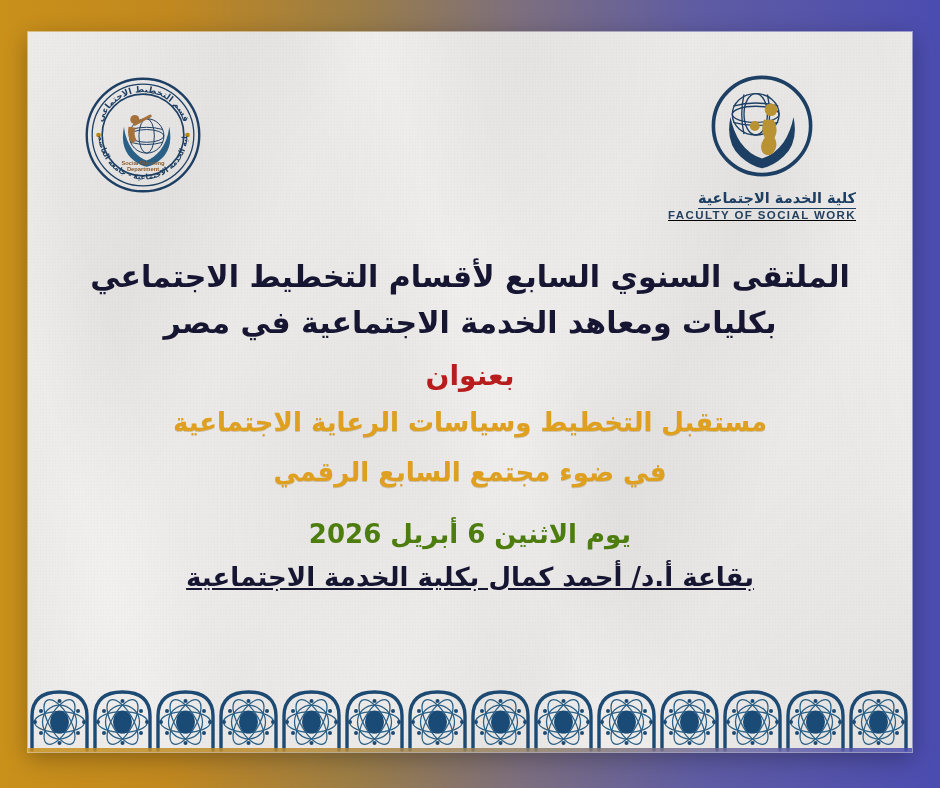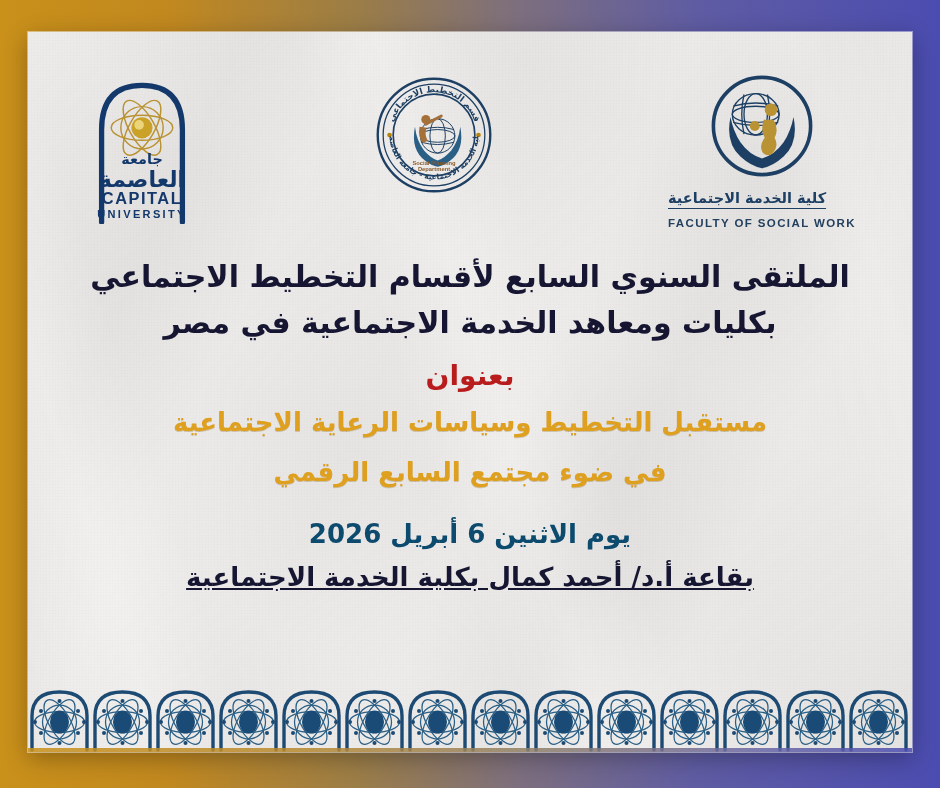--- a/index.html
+++ b/index.html
@@ -47,28 +47,28 @@
   
   .logos{
     position:absolute;top:40px;left:0;right:0;height:190px;
     display:flex;align-items:flex-start;justify-content:space-between;
     padding:0 56px;box-sizing:border-box;
   }
   .logo-block{display:flex;flex-direction:column;align-items:center;}
 
   
   .fsw-mark{width:108px;height:108px;}
-  .fsw-caption{margin-top:10px;text-align:left;line-height:1.05;}
+  .fsw-caption{margin-top:10px;text-align:right;line-height:1.05;text-decoration:underline;}
   .fsw-ar{
     font-size:14.5px;font-weight:700;color:#1d3f63;letter-spacing:1.5px;
     border-bottom:1.4px solid #1d3f63;padding-bottom:2px;display:inline-block;
   }
   .fsw-en{
     font-size:11.5px;font-weight:700;color:#24405f;letter-spacing:1.4px;
-    margin-top:8px;font-family:"Liberation Sans",sans-serif;direction:ltr;
+    margin-top:0;font-family:"Liberation Sans",sans-serif;direction:ltr;
   }
 
   
   .seal{width:118px;height:118px;margin-top:4px;}
 
   
   .cap-mark{width:116px;height:152px;}
 
   
   .heading-block{
@@ -81,21 +81,21 @@
   }
   .h-sub{
     font-size:28px;font-weight:700;color:#b91c1c;margin:14px 0 0;
   }
   .h-gold{
     font-size:26px;font-weight:700;color:#dfa01f;line-height:1.55;
     margin:10px 0 0;
     text-shadow:0 1px 0 rgba(120,80,0,.25);
   }
   .h-date{
-    font-size:26px;font-weight:700;color:#0c4a6e;line-height:1.5;
+    font-size:26px;font-weight:700;color:#4d7c0f;line-height:1.5;
     margin:22px 0 0;
   }
   .h-venue{
     font-size:26px;font-weight:700;color:#161633;line-height:1.5;margin:4px 0 0;text-decoration:underline;
   }
 
   
   .band{
     position:absolute;left:0;right:0;bottom:0;height:66px;
     display:flex;align-items:flex-end;justify-content:center;overflow:hidden;
@@ -180,43 +180,20 @@
           <path id="sealBot" d="M 16 65 A 49 49 0 0 0 114 65" fill="none"></path>
           <text font-size="8.4" font-weight="bold" fill="#1d3f63" font-family="DejaVu Sans, sans-serif">
             <textPath href="#sealBot" startOffset="50%" text-anchor="middle">كلية الخدمة الاجتماعية - جامعة العاصمة</textPath>
           </text>
 
           <text x="65" y="98" font-size="6.4" font-weight="bold" fill="#8a5a2b" text-anchor="middle" font-family="Liberation Sans, sans-serif">Social Planning</text>
           <text x="65" y="105" font-size="6.4" font-weight="bold" fill="#8a5a2b" text-anchor="middle" font-family="Liberation Sans, sans-serif">Department</text>
         </svg>
       </div>
 
-      <div class="logo-block">
-        <svg class="cap-mark" viewBox="0 0 120 158">
-
-          <path d="M18 156 L18 60 Q18 14 60 14 Q102 14 102 60 L102 156" fill="none" stroke="#13386b" stroke-width="5.5" stroke-linecap="round"></path>
-
-          <g stroke="#b99233" stroke-width="1.5" fill="none">
-            <ellipse cx="60" cy="58" rx="32" ry="13"></ellipse>
-            <ellipse cx="60" cy="58" rx="32" ry="13" transform="rotate(60 60 58)"></ellipse>
-            <ellipse cx="60" cy="58" rx="32" ry="13" transform="rotate(120 60 58)"></ellipse>
-            <ellipse cx="60" cy="58" rx="22" ry="22"></ellipse>
-          </g>
-          <circle cx="60" cy="58" r="11" fill="#c9a227"></circle>
-          <circle cx="57" cy="55" r="5" fill="#f1dd8a" opacity=".85"></circle>
-
-          <text x="60" y="96" font-size="15" font-weight="bold" fill="#13386b" text-anchor="middle" font-family="DejaVu Sans, sans-serif" letter-spacing="1">جامعة</text>
-
-          <text x="60" y="120" font-size="23" font-weight="bold" fill="#13386b" text-anchor="middle" font-family="DejaVu Sans, sans-serif">العاصمة</text>
-
-          <text x="60" y="137" font-size="17" font-weight="bold" fill="#13386b" text-anchor="middle" font-family="Liberation Sans, sans-serif" letter-spacing="1.6">CAPITAL</text>
-
-          <text x="60" y="152" font-size="11.5" font-weight="bold" fill="#13386b" text-anchor="middle" font-family="Liberation Sans, sans-serif" letter-spacing="2.4">UNIVERSITY</text>
-        </svg>
-      </div>
     </div>
 
     <div class="heading-block">
       <p class="h-main">الملتقى السنوي السابع لأقسام التخطيط الاجتماعي</p>
       <p class="h-main">بكليات ومعاهد الخدمة الاجتماعية في مصر</p>
 
       <p class="h-sub">بعنوان</p>
 
       <p class="h-gold">مستقبل التخطيط وسياسات الرعاية الاجتماعية</p>
       <p class="h-gold">في ضوء مجتمع السابع الرقمي</p>

